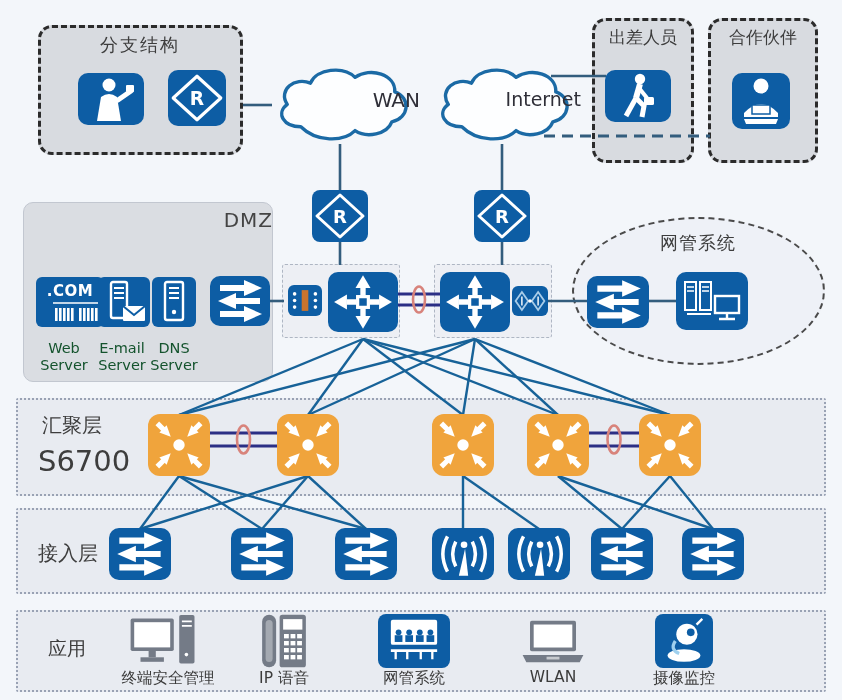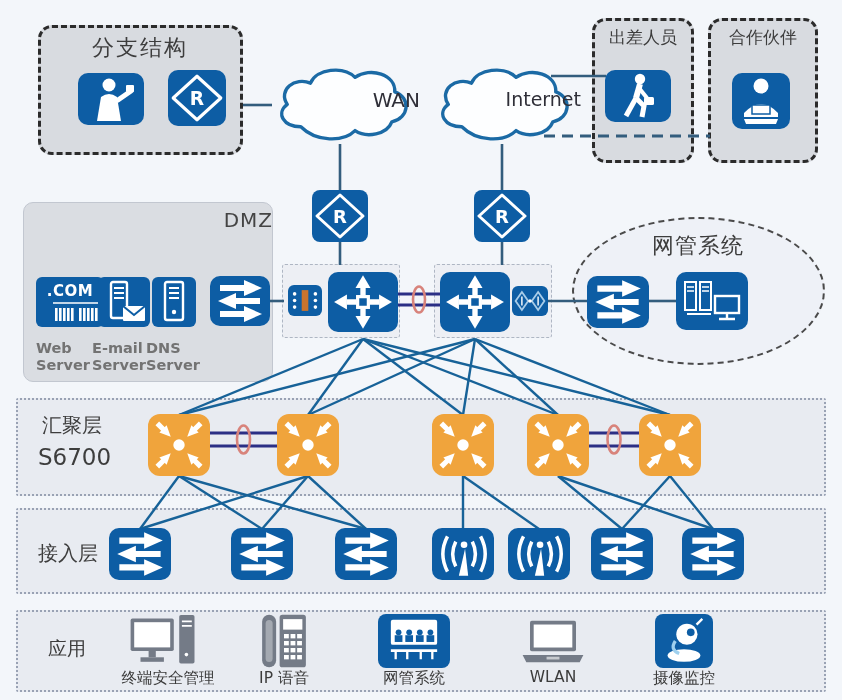--- a/index.html
+++ b/index.html
@@ -12,24 +12,24 @@
   .zone-ellipse{background:#eef1f7;border:2px dashed #4a4a4a;border-radius:50%;}
   .band{position:absolute;background:#e8ebf1;border:2px dotted #99a2b4;border-radius:2px;box-sizing:border-box;}
   .chip{position:absolute;background:#0d5da4;border-radius:10px;}
   .chip.orange{background:#f0a43c;border-radius:12px;}
   .chip.small{border-radius:6px;}
   .plain{position:absolute;}
   .chip svg,.plain svg{width:100%;height:100%;display:block;}
   .lines{position:absolute;left:0;top:0;}
   .title{position:absolute;color:#3d3d3d;white-space:nowrap;}
   .t-center{text-align:center;}
-  .fs17{font-size:17px;} .fs18{font-size:22px;} .fs19{font-size:19px;}
-  .fs20{font-size:20px;text-align:right;} .fs23{font-size:23px;}
+  .fs17{font-size:17px;} .fs18{font-size:18px;} .fs19{font-size:19px;}
+  .fs20{font-size:20px;text-align:right;} .fs23{font-size:29px;}
   .cloud-label{position:absolute;text-align:right;color:#2f2f38;font-size:20px;}
-  .srv-label{position:absolute;color:#737373;font-size:14.5px;line-height:17px;font-weight:bold;}
+  .srv-label{position:absolute;text-align:center;color:#14532d;font-size:14.5px;line-height:17px;}
   .app-label{position:absolute;text-align:center;color:#3b3b3b;font-size:15.5px;}
   .com-text{position:absolute;left:0;top:5px;width:100%;text-align:center;color:#fff;
             font-weight:bold;font-size:15px;letter-spacing:.5px;}
 </style>
 </head>
 <body>
 
 <div class="canvas">
 
   <svg width="0" height="0" style="position:absolute">

